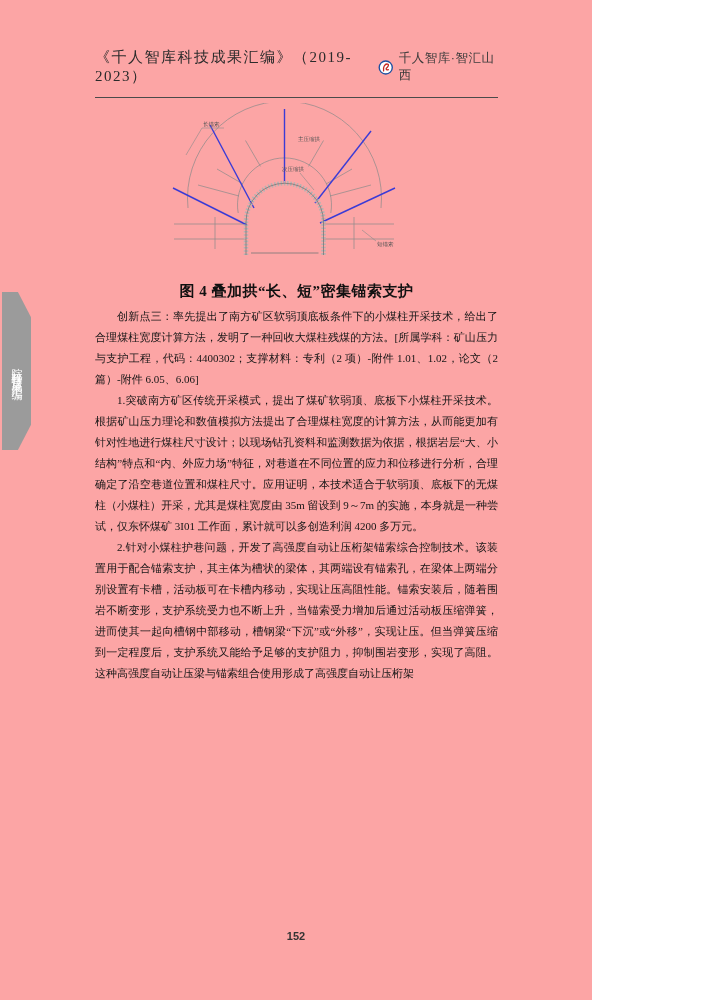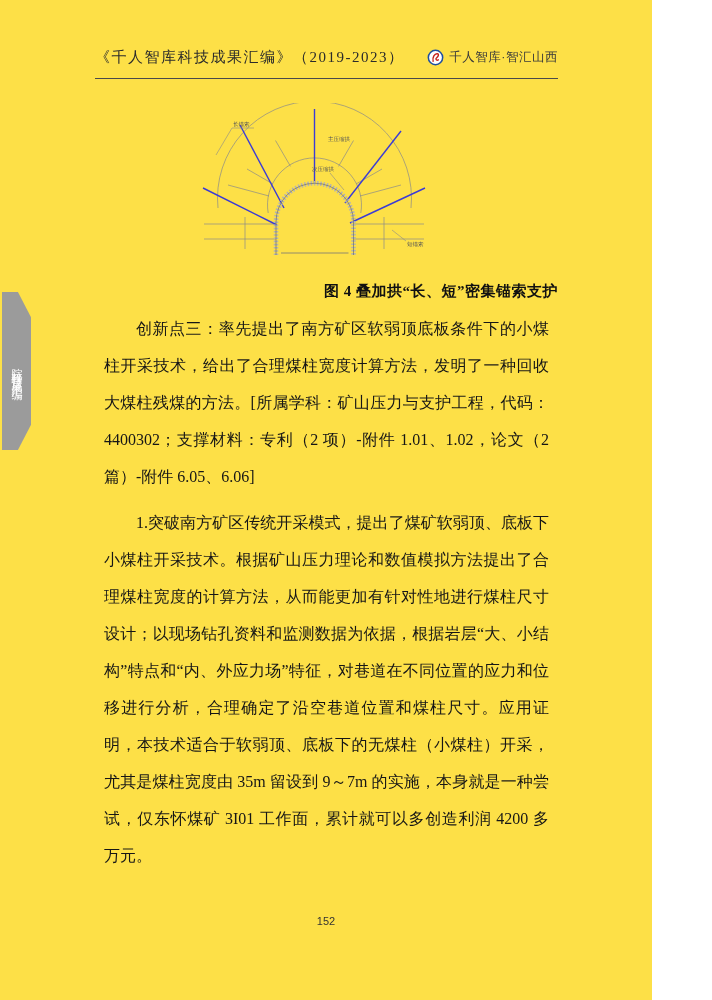--- a/index.html
+++ b/index.html
@@ -1,17 +1,17 @@
 <!DOCTYPE html>
 <html><head>
 <meta charset="utf-8">
 <style>
   html,body { margin:0; padding:0; background:#ffffff; }
   .page {
-    position:relative; width:652px; height:1000px; background:#fde047;
+    position:relative; width:592px; height:1000px; background:#fca5a5;
     font-family:"Liberation Serif","DejaVu Serif",serif; color:#151515; overflow:hidden;
   }
   
   .side-tab {
     position:absolute; left:2px; top:292px; width:29px; height:158px;
     background:#9b9b9b;
     clip-path:polygon(0 0, 55% 0, 100% 16%, 100% 84%, 55% 100%, 0 100%);
     display:flex; align-items:center; justify-content:center;
   }
   .side-tab span {
@@ -29,31 +29,31 @@
   .brand { display:flex; align-items:center; gap:5px; }
   .brand-text {
     font-size:12.5px; color:#3a3a3a; letter-spacing:0.5px;
     font-family:"Liberation Sans","DejaVu Sans",sans-serif;
   }
   
   .content { position:absolute; left:95px; right:94px; top:100px; }
   .figure-wrap { width:254px; margin:3px auto 0 auto; }
   .figure-wrap svg { display:block; }
   .caption {
-    text-align:right; font-weight:bold; font-size:15px; color:#111111;
+    text-align:center; font-weight:bold; font-size:15px; color:#111111;
     margin:10px 0 5px 0; letter-spacing:0.5px;
   }
   .paragraphs p {
-    margin:9px; text-indent:2em; font-size:16px; line-height:37px;
+    margin:0; text-indent:2em; font-size:11px; line-height:21px;
     text-align:justify; color:#161616;
   }
   
   .page-number {
-    position:absolute; bottom:73px; left:0; width:100%; text-align:center;
-    font-size:11px; color:#333333; font-weight:normal;
+    position:absolute; bottom:58px; left:0; width:100%; text-align:center;
+    font-size:11px; color:#333333; font-weight:bold;
     font-family:"Liberation Sans","DejaVu Sans",sans-serif;
   }
   .diagram-label { font-size:5.5px; fill:#555; font-family:"Liberation Sans","DejaVu Sans",sans-serif; }
 </style>
 </head>
 <body>
 
 <div class="page">
 
   <div class="side-tab">
@@ -125,18 +125,19 @@
         <text x="112" y="68" class="diagram-label">次压缩拱</text>
         <text x="207" y="143" class="diagram-label">短锚索</text>
       </svg>
     </div>
 
     <div class="caption">图 4 叠加拱“长、短”密集锚索支护</div>
 
     <div class="paragraphs">
       <p>创新点三：率先提出了南方矿区软弱顶底板条件下的小煤柱开采技术，给出了合理煤柱宽度计算方法，发明了一种回收大煤柱残煤的方法。[所属学科：矿山压力与支护工程，代码：4400302；支撑材料：专利（2 项）-附件 1.01、1.02，论文（2 篇）-附件 6.05、6.06]</p>
       <p>1.突破南方矿区传统开采模式，提出了煤矿软弱顶、底板下小煤柱开采技术。根据矿山压力理论和数值模拟方法提出了合理煤柱宽度的计算方法，从而能更加有针对性地进行煤柱尺寸设计；以现场钻孔资料和监测数据为依据，根据岩层“大、小结构”特点和“内、外应力场”特征，对巷道在不同位置的应力和位移进行分析，合理确定了沿空巷道位置和煤柱尺寸。应用证明，本技术适合于软弱顶、底板下的无煤柱（小煤柱）开采，尤其是煤柱宽度由 35m 留设到 9～7m 的实施，本身就是一种尝试，仅东怀煤矿 3I01 工作面，累计就可以多创造利润 4200 多万元。</p>
+      <p>2.针对小煤柱护巷问题，开发了高强度自动让压桁架锚索综合控制技术。该装置用于配合锚索支护，其主体为槽状的梁体，其两端设有锚索孔，在梁体上两端分别设置有卡槽，活动板可在卡槽内移动，实现让压高阻性能。锚索安装后，随着围岩不断变形，支护系统受力也不断上升，当锚索受力增加后通过活动板压缩弹簧，进而使其一起向槽钢中部移动，槽钢梁“下沉”或“外移”，实现让压。但当弹簧压缩到一定程度后，支护系统又能给予足够的支护阻力，抑制围岩变形，实现了高阻。这种高强度自动让压梁与锚索组合使用形成了高强度自动让压桁架</p>
     </div>
   </div>
 
   <div class="page-number">152</div>
 
 </div>
 
 </body></html>

